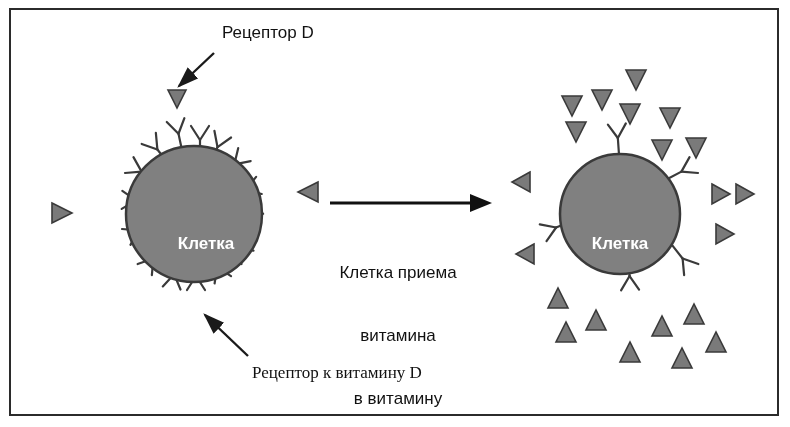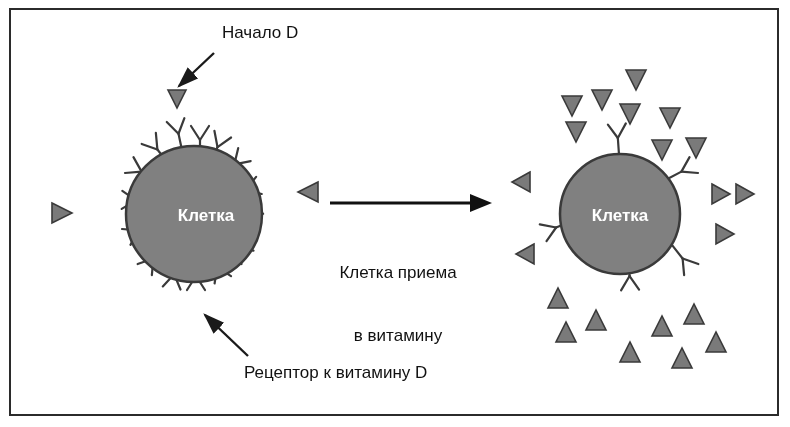--- a/index.html
+++ b/index.html
@@ -42,23 +42,24 @@
     white-space: pre;
     text-align: center;
   }
   .cell-label {
     position: absolute;
     color: #ffffff;
     font-size: 17px;
     font-weight: bold;
     white-space: pre;
     text-align: center;
+    margin-top: 28px;
   }
   #vitaminD-label { left: 222px; top: 22px; }
-  #receptor-label { left: 244px; top: 362px; }
+  #receptor-label { left: 252px; top: 362px; font-family: Liberation Serif, serif; }
   #arrow-label { left: 318px; top: 220px; width: 160px; }
   #cell-left-label { left: 156px; top: 206px; width: 100px; }
   #cell-right-label { left: 570px; top: 206px; width: 100px; }
 </style>
 </head>
 <body>
 
 <div id="canvas">
 
   <div class="frame"></div>
@@ -221,24 +222,25 @@
         <path d="M556,342 L576,342 L566,322 z"></path>
         <path d="M620,362 L640,362 L630,342 z"></path>
         <path d="M652,336 L672,336 L662,316 z"></path>
         <path d="M684,324 L704,324 L694,304 z"></path>
         <path d="M706,352 L726,352 L716,332 z"></path>
         <path d="M672,368 L692,368 L682,348 z"></path>
       </g>
     </g>
   </svg>
 
-  <div class="lbl" id="vitaminD-label">Начало D</div>
+  <div class="lbl" id="vitaminD-label">Рецептор D</div>
   <div class="lbl" id="receptor-label">Рецептор к витамину D</div>
 
   <div id="arrow-label" class="lbl">
     <div>Клетка приема</div>
+    <div>витамина</div>
     <div>в витамину</div>
   </div>
 
   <div class="cell-label" id="cell-left-label">Клетка</div>
   <div class="cell-label" id="cell-right-label">Клетка</div>
 
 </div>
 
 </body></html>

